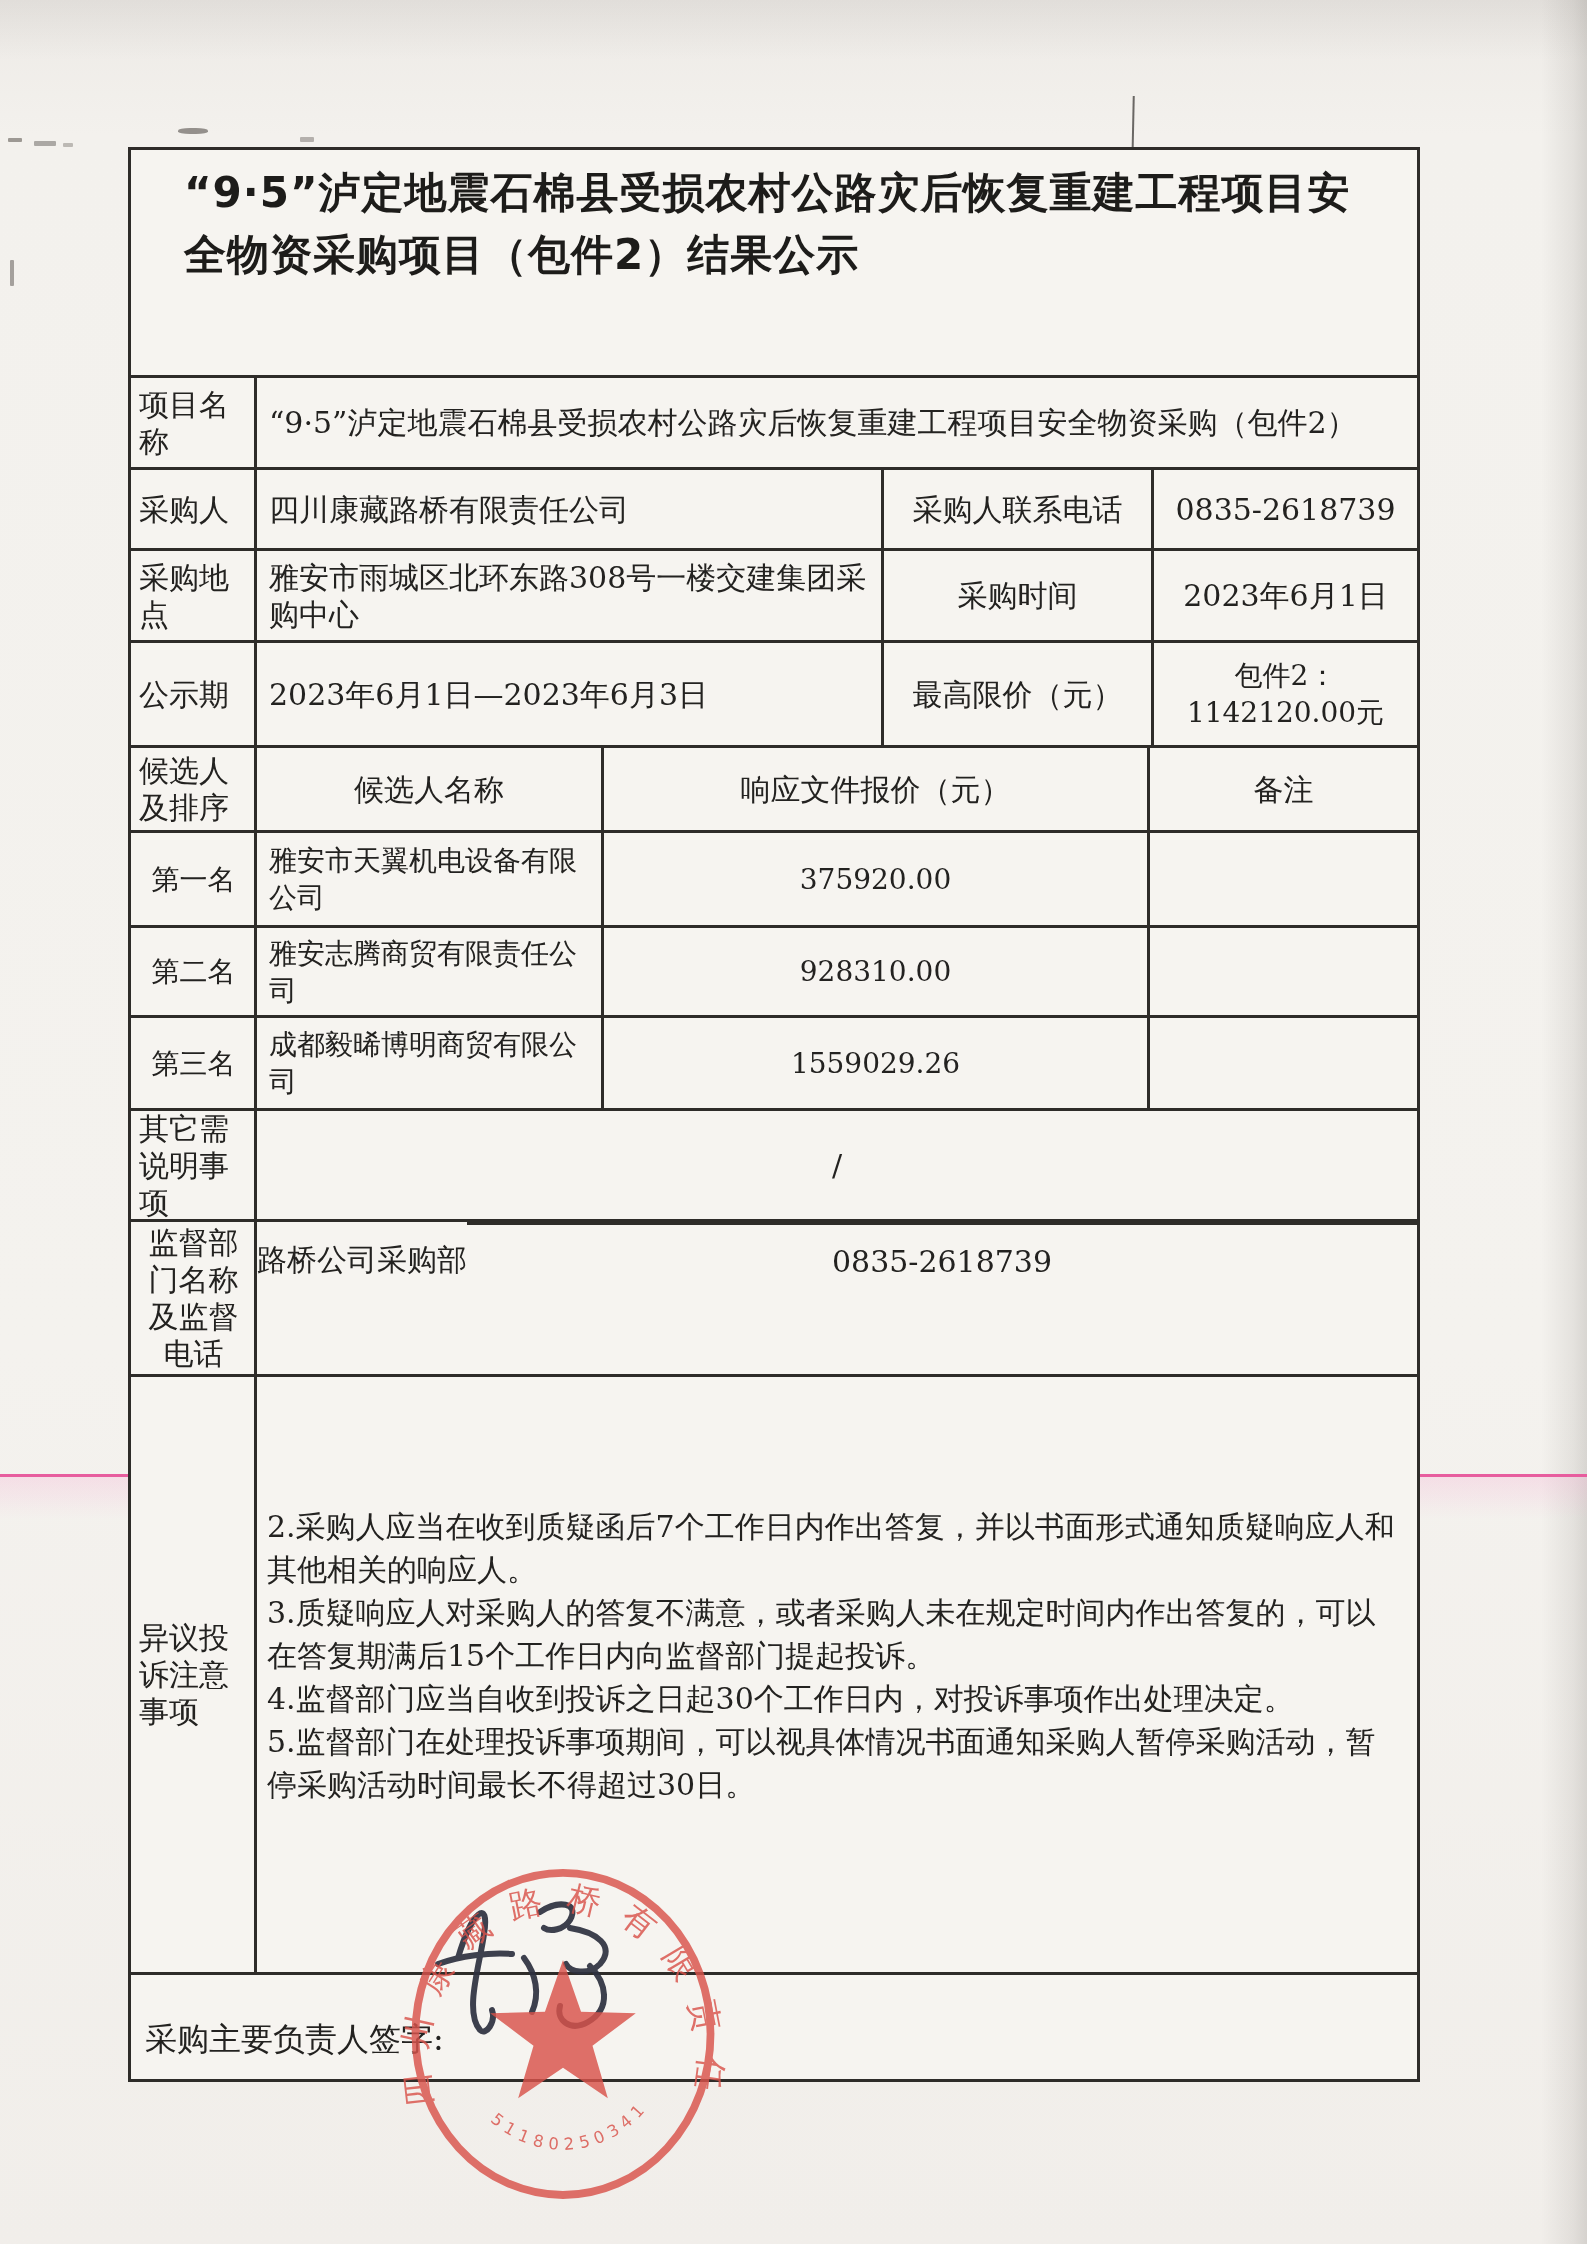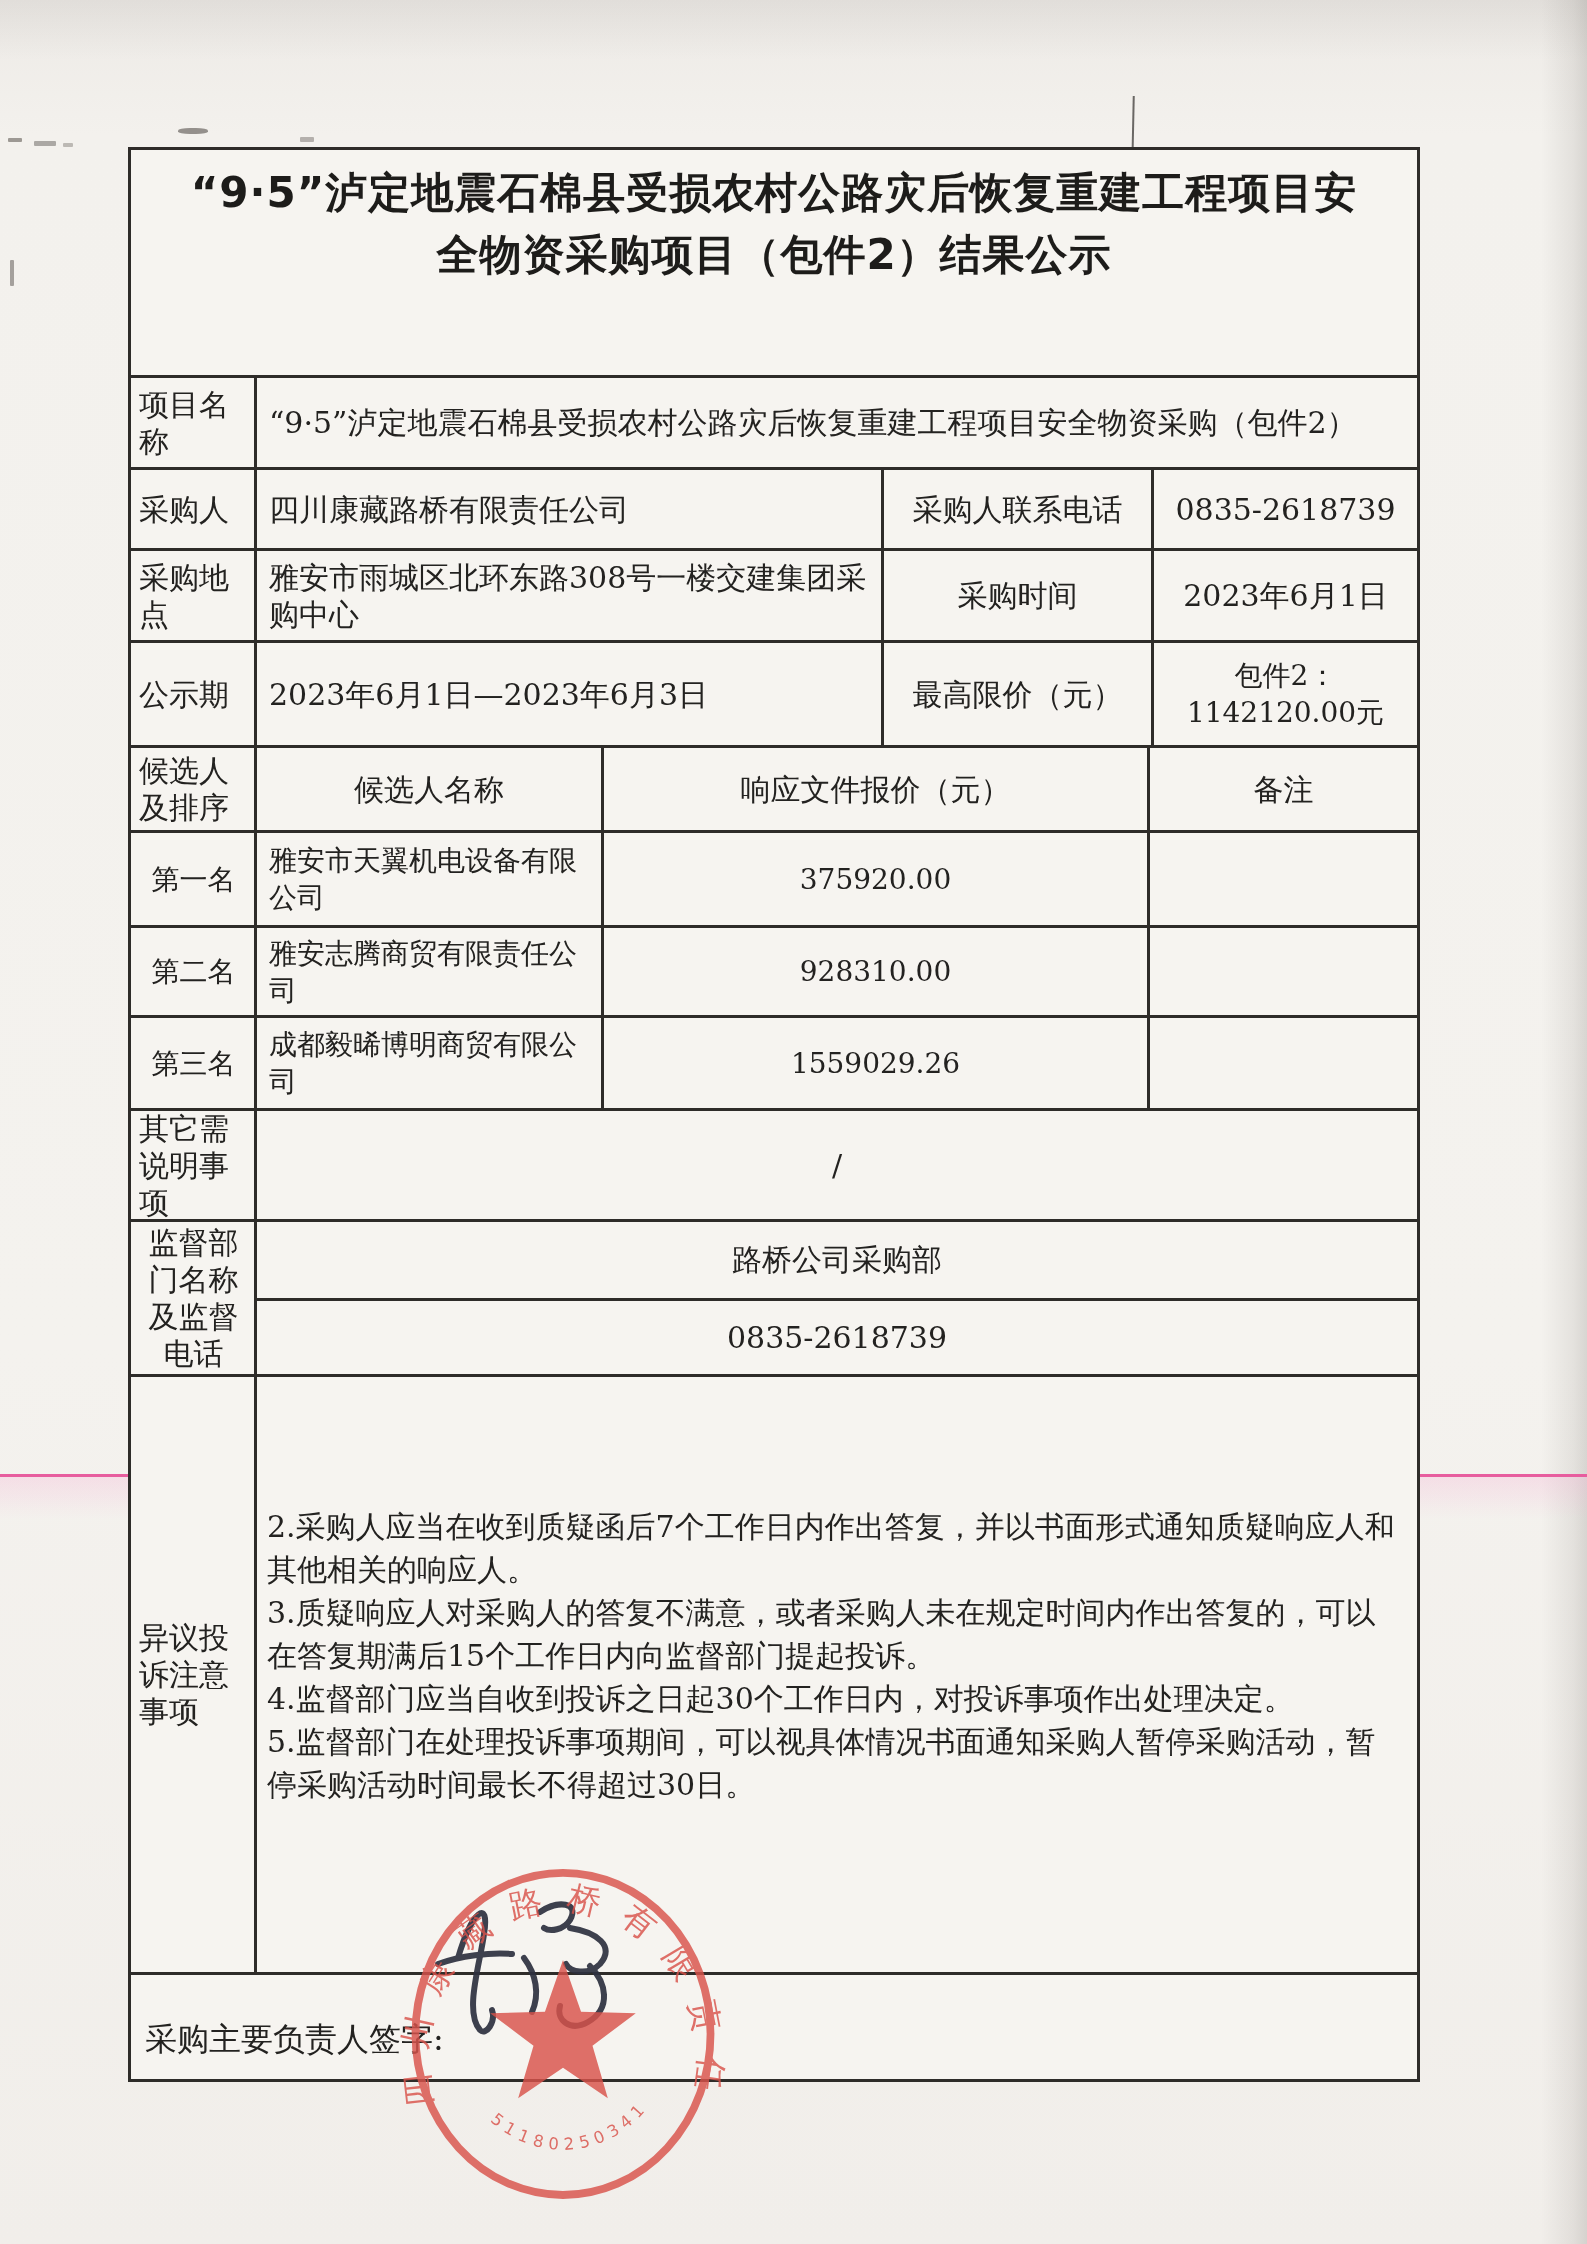--- a/index.html
+++ b/index.html
@@ -26,21 +26,21 @@
   .row{display:flex;box-sizing:border-box;border-top:3px solid #2e2c29;width:100%;}
   .row.first{border-top:none;}
   .cell{box-sizing:border-box;border-left:3px solid #2e2c29;display:flex;align-items:center;
     font-size:30px;line-height:37px;padding:4px 12px;}
   .cell.nb{border-left:none;}
   .lblcol{width:123px;flex:0 0 123px;padding:4px 6px 4px 8px;}
   .grow{flex:1 1 auto;}
   .center{justify-content:center;text-align:center;}
   
   .title-row{height:225px;align-items:flex-start;justify-content:center;}
-  .title-text{width:1180px;margin:12px auto 0;text-align:center;
+  .title-text{width:1180px;margin:12px auto 0;text-align:left;
     font-family:"DejaVu Sans","Liberation Sans",sans-serif;
     font-weight:bold;font-size:42px;line-height:62px;letter-spacing:1px;color:#1d1c1a;}
   
   .h-project{height:92px;}
   .h-purchaser{height:81px;}
   .h-location{height:92px;}
   .h-publicity{height:105px;}
   .h-candhdr{height:85px;}
   .h-cand1{height:95px;}
   .h-cand2{height:90px;}
@@ -48,21 +48,21 @@
   .h-other{height:111px;}
   .h-supervise{height:155px;}
   .h-dispute{height:598px;}
   .h-sign{height:132px;border-top:3px solid #2e2c29;}
   .w-val1{width:627px;flex:0 0 627px;}
   .w-lbl2{width:270px;flex:0 0 270px;}
   .w-val2{flex:1 1 auto;}
   .w-cname{width:347px;flex:0 0 347px;}
   .w-price{width:546px;flex:0 0 546px;}
   .w-remark{flex:1 1 auto;}
-  .stack{display:flex;flex-direction:column;flex:1 1 auto;text-align:center;}
+  .stack{display:flex;flex-direction:row;flex:1 1 auto;text-align:center;}
   .substack-top{height:76px;box-sizing:border-box;display:flex;align-items:center;justify-content:center;font-size:30px;}
   .substack-bot{height:76px;box-sizing:border-box;border-top:3px solid #2e2c29;display:flex;align-items:center;justify-content:center;font-size:30px;flex:1;}
   .dispute-content{flex:1 1 auto;border-left:3px solid #2e2c29;box-sizing:border-box;
     padding:128px 14px 0 10px;font-size:30px;line-height:43px;display:block;}
   .dispute-content p{margin:0;}
   .sign-cell{width:100%;display:flex;align-items:center;padding-left:14px;font-size:32px;box-sizing:border-box;}
   
   .stamp{position:absolute;left:398px;top:1852px;width:330px;height:356px;pointer-events:none;}
   .sig{position:absolute;left:420px;top:1872px;width:250px;height:180px;pointer-events:none;}
   .small{font-size:28px;}

